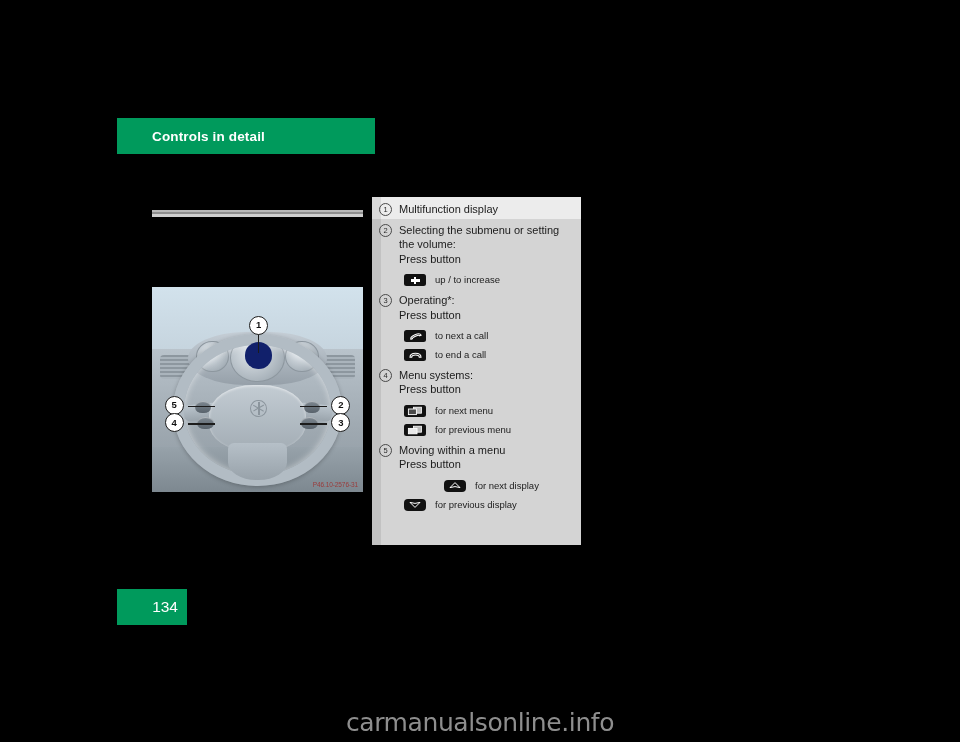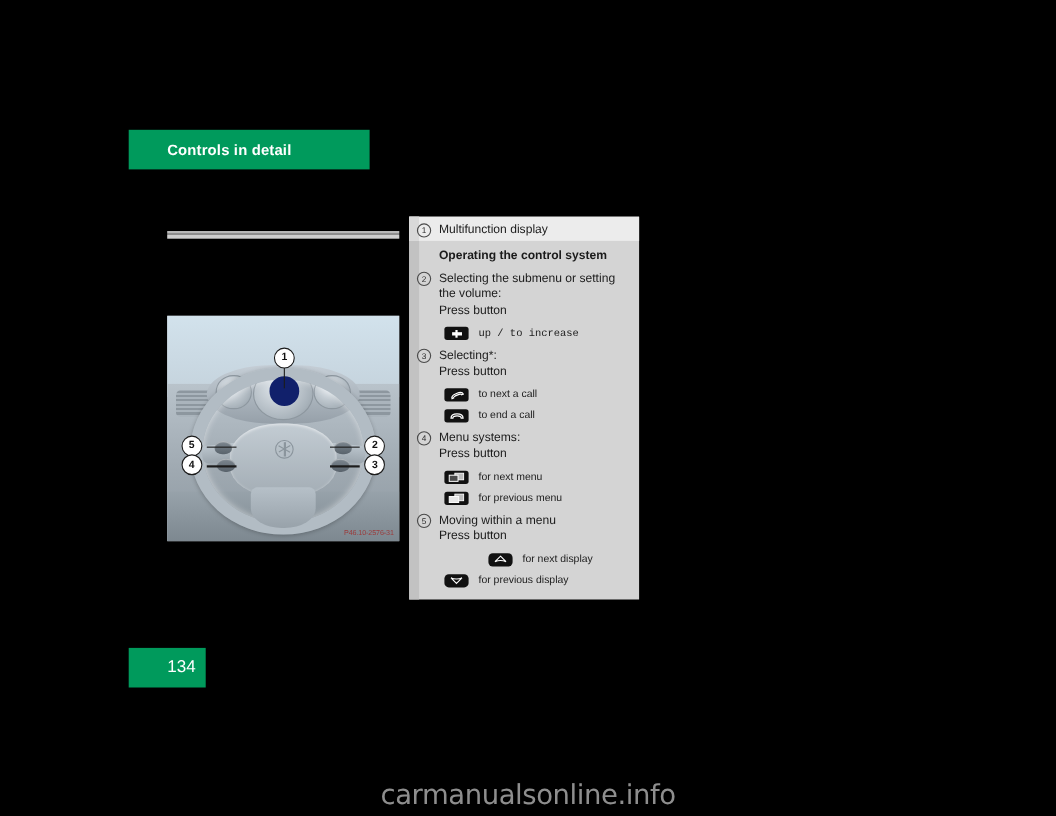--- a/index.html
+++ b/index.html
@@ -4,21 +4,21 @@
 <style>
   html,body{margin:0;padding:0;background:#000;}
   body{
     width:960px;height:742px;position:relative;overflow:hidden;
     font-family:"Liberation Sans","DejaVu Sans",sans-serif;
   }
   .page{position:absolute;inset:0;background:#000;}
 
   
   .chapter-band{
-    position:absolute;left:117px;top:118px;width:219px;height:36px;
+    position:absolute;left:117px;top:118px;width:258px;height:36px;
     background:#009a5c;display:flex;align-items:center;
   }
   .chapter-title{
     color:#ffffff;font-size:13.5px;font-weight:bold;letter-spacing:0.15px;
     margin-left:35px;
   }
 
   
   .page-number-band{
     position:absolute;left:117px;top:589px;width:70px;height:36px;
@@ -239,51 +239,47 @@
 
     <div class="legend-inner" style="padding-top:5px;">
 
       <div class="row">
         <div class="num">
           <span class="numcircle">1</span>
         </div>
         <div class="txt">Multifunction display</div>
       </div>
 
-      <div class="row" style="margin-top:8px;">
-        <div class="num"></div>
-        <div class="txt bold">Operating the control system</div>
-      </div>
 
       <div class="row" style="margin-top:6px;">
         <div class="num">
           <span class="numcircle">2</span>
         </div>
         <div>
           <div class="txt">Selecting the submenu or setting</div>
           <div class="txt">the volume:</div>
           <div class="txt">Press button</div>
         </div>
       </div>
 
-      <div class="iconrow" style="margin-top:7px;font-family:Liberation Mono, monospace;">
+      <div class="iconrow" style="margin-top:7px;">
         <div class="iconcell"></div>
         <div class="btnicon">
           <span class="plus"></span>
         </div>
         <div class="lbl">up / to increase</div>
       </div>
 
 
       <div class="row" style="margin-top:6px;">
         <div class="num">
           <span class="numcircle">3</span>
         </div>
         <div>
-          <div class="txt">Selecting*:</div>
+          <div class="txt">Operating*:</div>
           <div class="txt">Press button</div>
         </div>
       </div>
 
       <div class="iconrow" style="margin-top:7px;">
         <div class="iconcell"></div>
         <div class="btnicon">
           <svg width="15" height="10" viewBox="0 0 15 10">
             <g transform="rotate(-22 7.5 5)">
               <path d="M2 6.4 Q2 3.6 7.5 3.6 Q13 3.6 13 6.4 L11.4 6.4 Q11.4 5.2 7.5 5.2 Q3.6 5.2 3.6 6.4 Z" fill="none" stroke="#ffffff" stroke-width="1.1"></path>

